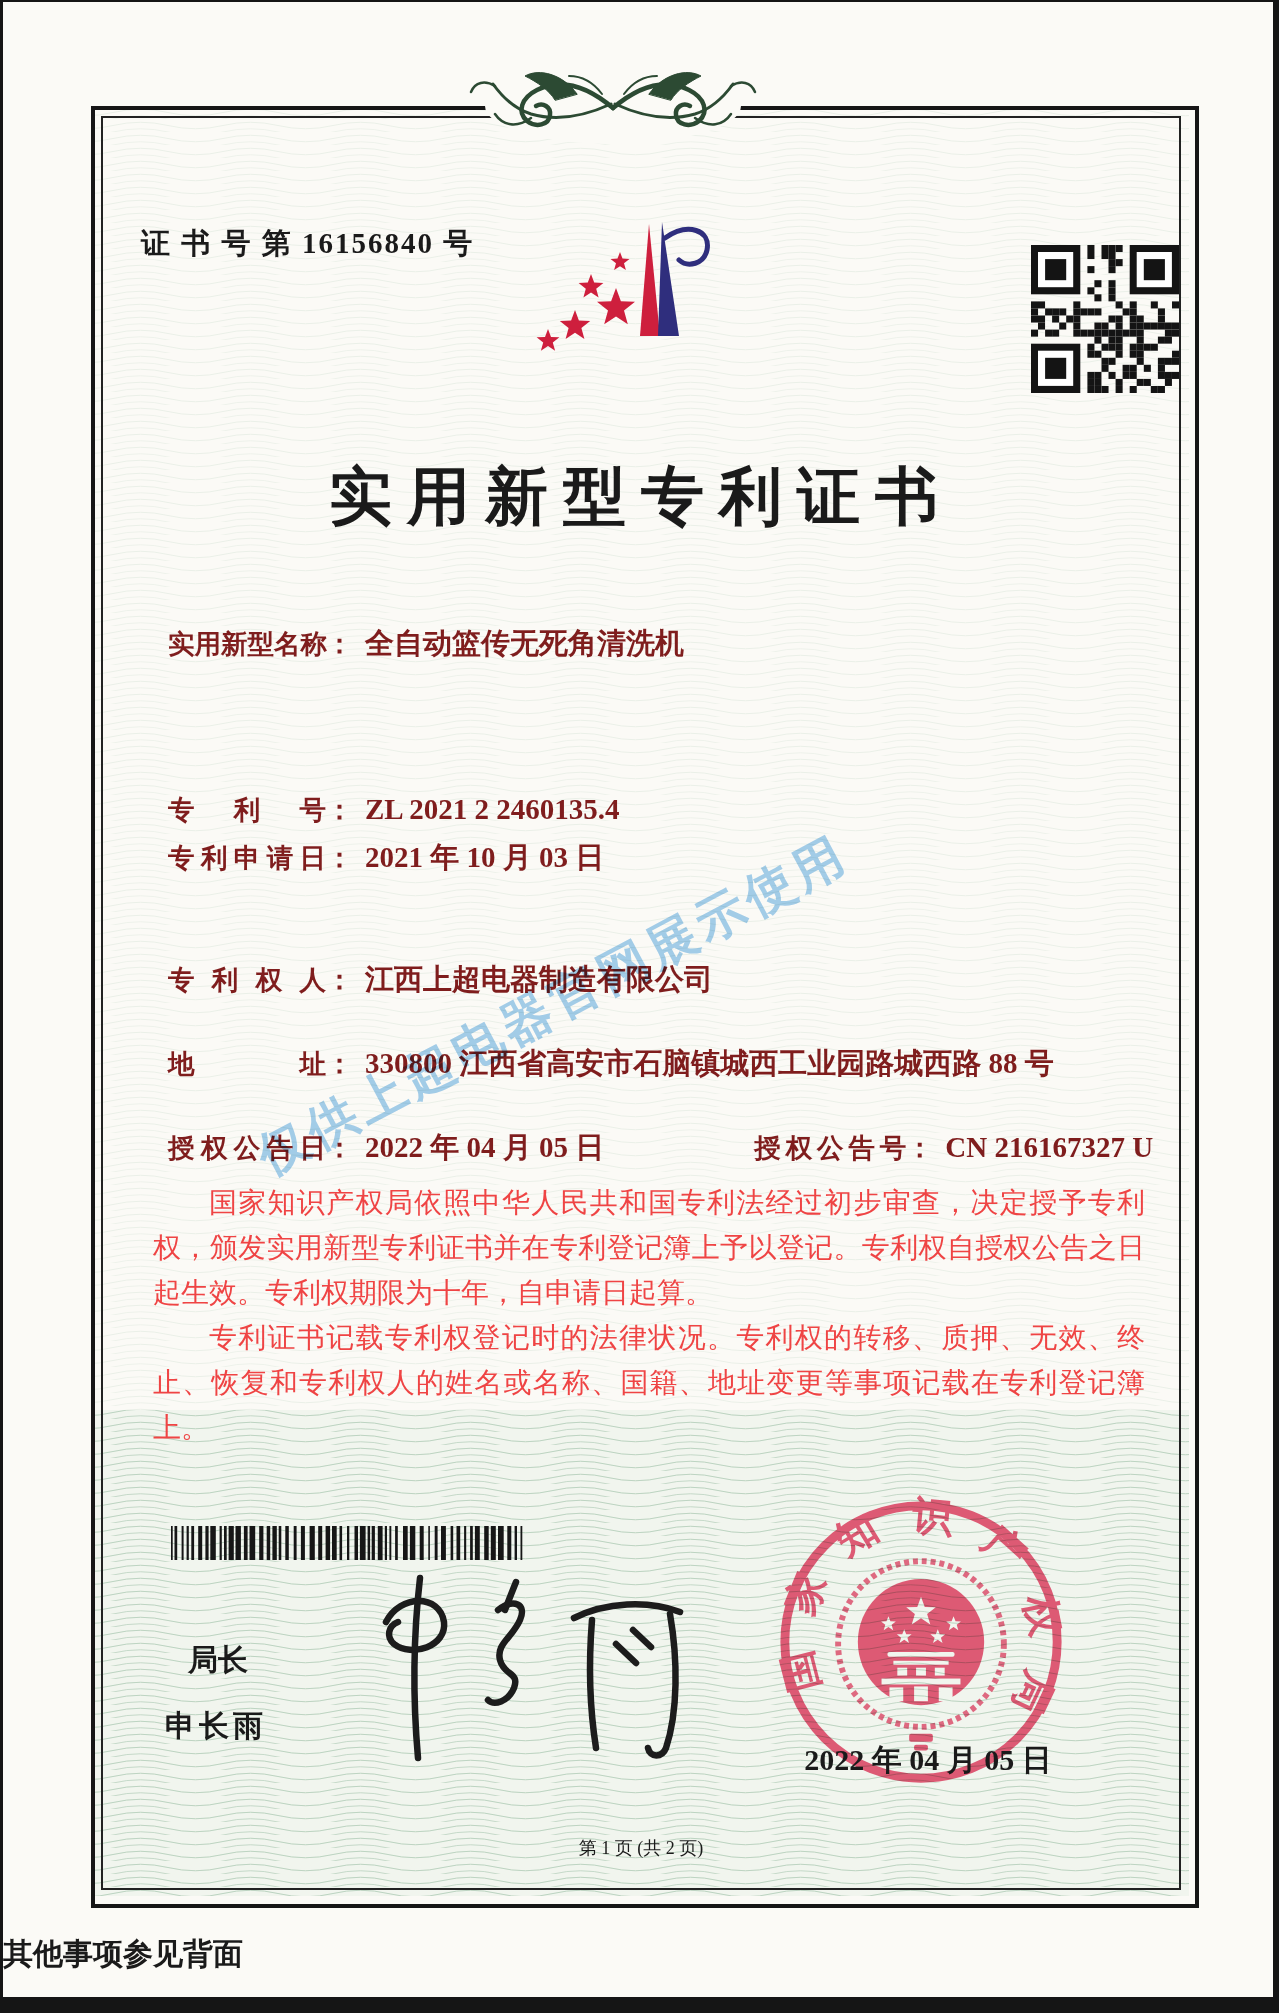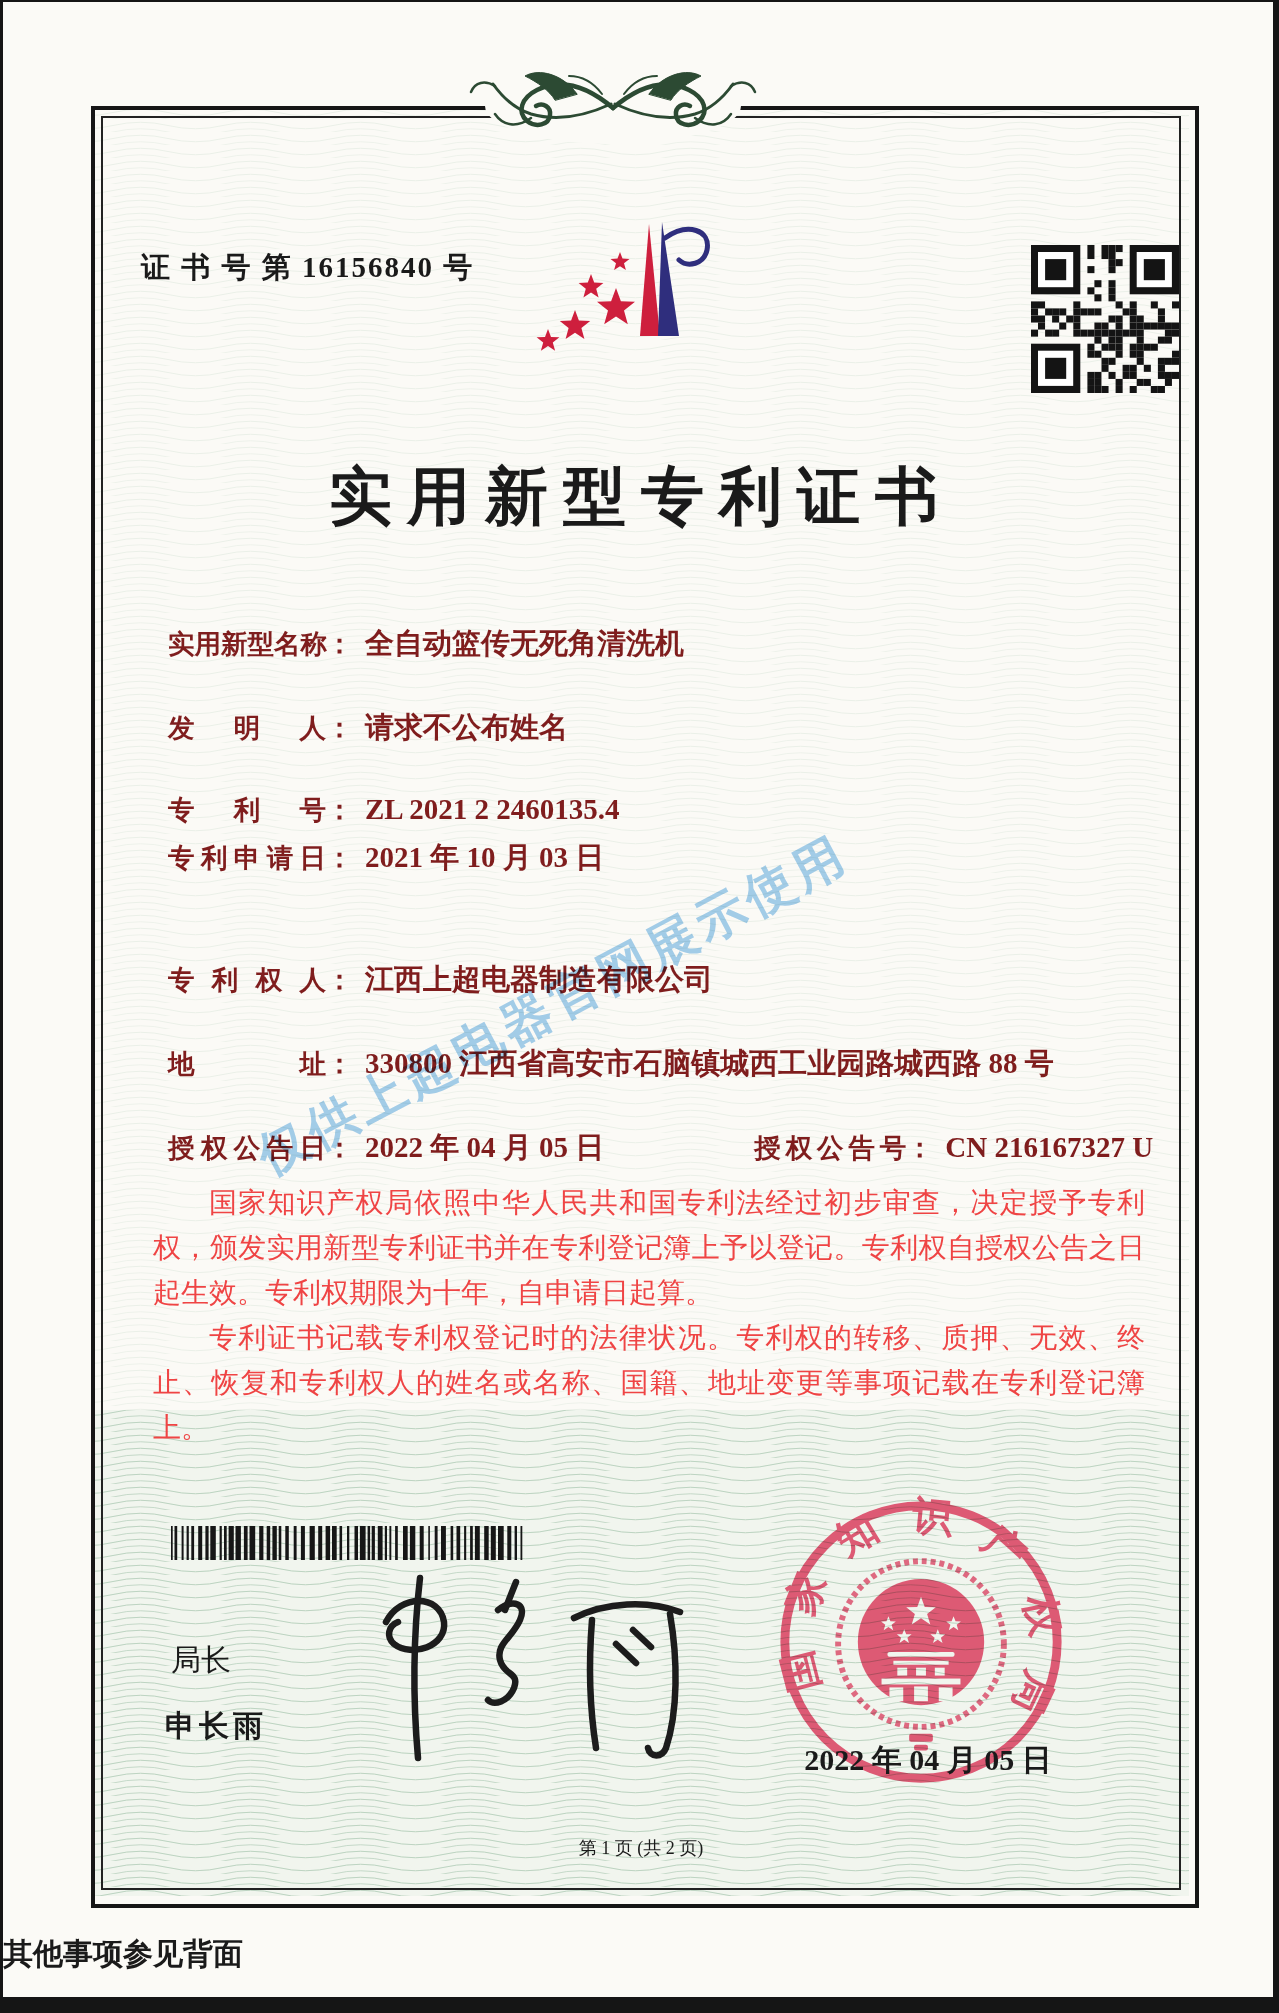--- a/index.html
+++ b/index.html
@@ -4,31 +4,31 @@
 <style>
   html,body{margin:0;padding:0;width:1279px;height:2013px;overflow:hidden;background:#151515;}
   .abs{position:absolute;}
   #paper{position:absolute;left:3px;top:2px;right:6px;bottom:16px;background:#fbfaf6;
          font-family:"Liberation Serif","DejaVu Serif",serif;color:#1a1a1a;}
   #waves{position:absolute;left:0;top:0;z-index:1;pointer-events:none;}
   .frame{position:absolute;z-index:2;}
   #frame-outer{left:88px;top:104px;width:1100px;height:1794px;border:4px solid #161616;}
   #frame-inner{left:98px;top:114px;width:1076px;height:1770px;border:2px solid #222;}
   .content{z-index:10;}
-  #cert-number{left:138px;top:222px;font-size:29px;font-weight:600;letter-spacing:2px;margin-top:24px;}
+  #cert-number{left:138px;top:222px;font-size:29px;font-weight:600;letter-spacing:2px;}
   #cert-title{left:88px;top:452px;width:1100px;text-align:center;font-size:63px;font-weight:bold;letter-spacing:15px;}
   .frow{left:165px;width:1010px;white-space:nowrap;font-weight:600;color:#7f1d1d;}
   .flabel{display:inline-block;width:158px;font-size:26.5px;text-align:justify;text-align-last:justify;}
   .fcolon{font-size:27px;}
   .fvalue{font-size:29px;margin-left:12px;}
   .fpair2{margin-left:150px;}
   #body-text{left:150px;top:1178px;width:992px;}
   #body-text p{margin:0;font-size:28px;line-height:45px;text-align:justify;text-indent:2em;color:#ef4444;}
   .heiti{font-family:"Liberation Sans","DejaVu Sans",sans-serif;}
-  #director-label{left:168px;top:1638px;font-size:30px;font-weight:normal;}
+  #director-label{left:185px;top:1638px;font-size:30px;font-weight:bold;}
   #director-name{left:162px;top:1704px;font-size:30px;font-weight:bold;letter-spacing:4px;}
   #seal-wrap{left:770px;top:1492px;z-index:30;opacity:.88;mix-blend-mode:multiply;}
   #seal-date{left:800px;top:1738px;width:250px;text-align:center;font-size:30px;font-weight:600;z-index:31;}
   #page-info{left:88px;top:1834px;width:1100px;text-align:center;font-size:18px;}
   #back-note{left:0;top:1932px;width:100%;text-align:left;font-size:30px;font-weight:600;}
   #watermark{left:155px;top:970px;width:790px;text-align:center;z-index:40;
              font-size:50px;font-weight:bold;letter-spacing:5px;color:var(--watermark-blue);
              opacity:.8;mix-blend-mode:multiply;transform:rotate(-28deg);pointer-events:none;}
   #signature-svg{left:345px;top:1558px;z-index:20;}
   #barcode-svg{left:168px;top:1524px;z-index:20;}
@@ -221,23 +221,20 @@
         <rect x="7.0" y="105.7" width="35.2" height="35.2" fill="#fff"></rect>
         <rect x="14.1" y="112.8" width="21.1" height="21.1"></rect>
       </g>
   </svg>
 
   <div id="cert-title" class="abs content">实用新型专利证书</div>
 
   <div class="abs frow content" style="top:622px">
     <span class="flabel">实用新型名称</span><span class="fcolon">：</span><span class="fvalue">全自动篮传无死角清洗机</span>
   </div>
-  <div class="abs frow content" style="top:706px">
-    <span class="flabel">发明人</span><span class="fcolon">：</span><span class="fvalue">请求不公布姓名</span>
-  </div>
   <div class="abs frow content" style="top:790px">
     <span class="flabel">专利号</span><span class="fcolon">：</span><span class="fvalue">ZL 2021 2 2460135.4</span>
   </div>
   <div class="abs frow content" style="top:836px">
     <span class="flabel">专利申请日</span><span class="fcolon">：</span><span class="fvalue">2021 年 10 月 03 日</span>
   </div>
   <div class="abs frow content" style="top:958px">
     <span class="flabel">专利权人</span><span class="fcolon">：</span><span class="fvalue">江西上超电器制造有限公司</span>
   </div>
   <div class="abs frow content" style="top:1042px">

